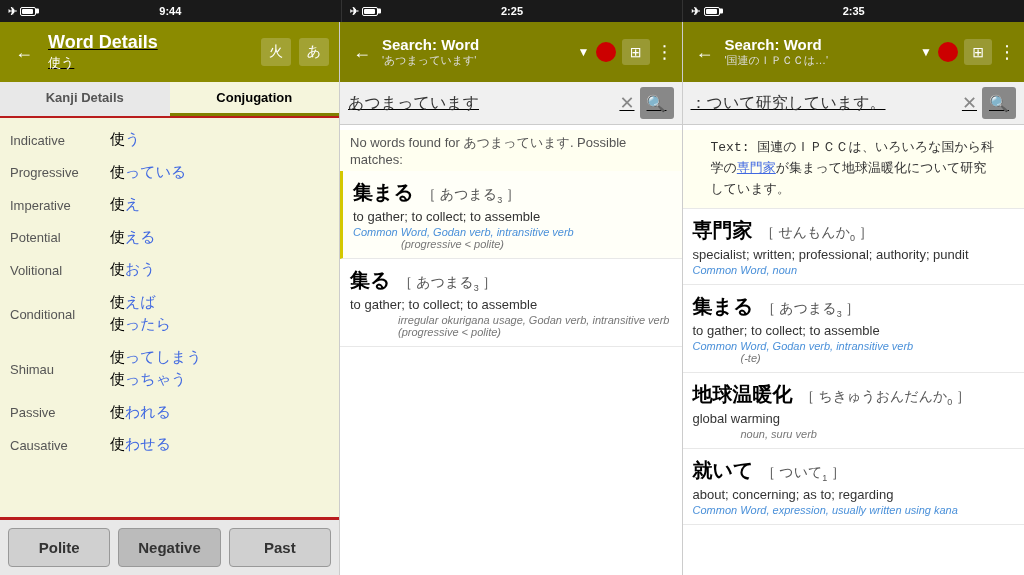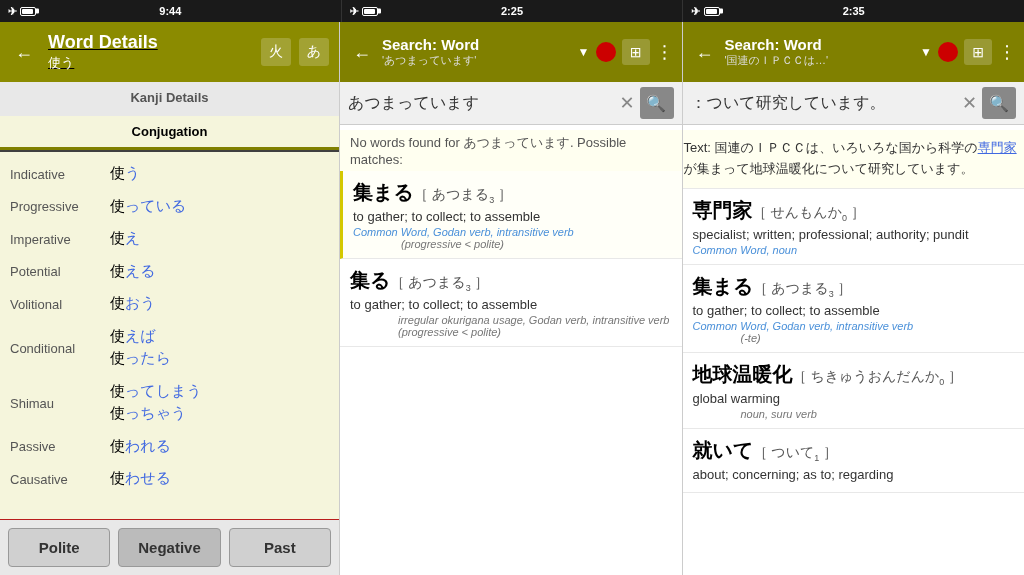--- a/index.html
+++ b/index.html
@@ -139,22 +139,21 @@
       justify-content: center;
       color: #fff;
       font-size: 14px;
       cursor: pointer;
     }
 
     
     .tabs {
       display: flex;
       background: #e8e8e8;
-      border-bottom: 2px solid #404040;
-      flex-direction: column;
+      border-bottom: 2px solid #b91c1c;
     }
 
     .tab {
       flex: 1;
       text-align: center;
       padding: 8px 5px;
       font-size: 13px;
       font-weight: bold;
       cursor: pointer;
       color: #555;
@@ -197,21 +196,21 @@
 
     .conj-value .black { color: #000; }
     .conj-value .blue { color: #4169e1; }
 
     
     .bottom-buttons {
       display: flex;
       padding: 8px;
       gap: 8px;
       background: #e8e8e8;
-      border-top: 1px solid #b91c1c;
+      border-top: 3px solid #b91c1c;
     }
 
     .bottom-btn {
       flex: 1;
       padding: 10px 5px;
       background: #d0d0d0;
       border: 1px solid #999;
       border-radius: 4px;
       text-align: center;
       font-size: 15px;
@@ -293,20 +292,21 @@
     }
 
     
     .search-bar {
       display: flex;
       align-items: center;
       background: #f0f0f0;
       border-bottom: 1px solid #ccc;
       padding: 5px 8px;
       gap: 5px;
+      text-decoration: underline;
     }
 
     .search-input-text {
       flex: 1;
       font-size: 16px;
       color: #333;
       background: transparent;
       border: none;
       outline: none;
     }
@@ -353,21 +353,21 @@
     }
 
     .result-item.highlighted {
       background: #fffff8;
       border-left: 3px solid #d4c800;
     }
 
     .result-title-line {
       display: flex;
       align-items: baseline;
-      gap: 0;
+      gap: 8px;
       margin-bottom: 3px;
     }
 
     .result-kanji {
       font-size: 20px;
       font-weight: bold;
       color: #000;
     }
 
     .result-reading {
@@ -386,24 +386,25 @@
       color: #4a90d9;
       font-style: italic;
     }
 
     .result-tags .common { color: #4a90d9; }
     .result-tags .gray { color: #777; font-style: italic; margin-left: 48px; }
 
     .text-context {
       font-size: 13px;
       color: #333;
-      padding: 8px 1px;
+      padding: 8px 28px;
       line-height: 1.6;
       background: #fffff0;
       border-bottom: 1px solid #e8e8e8;
+      font-family: Liberation Mono, monospace;
     }
 
     .text-context .blue-underline {
       color: #4169e1;
       text-decoration: underline;
     }
 
     
     sub {
       font-size: 9px;
@@ -637,17 +638,20 @@
           <span class="gray">noun, suru verb</span>
         </div>
       </div>
 
       <div class="result-item">
         <div class="result-title-line">
           <span class="result-kanji">就いて</span>
           <span class="result-reading">［ ついて<sub>1</sub> ］</span>
         </div>
         <div class="result-meaning">about; concerning; as to; regarding</div>
+        <div class="result-tags">
+          <span class="common">Common Word, expression, usually written using kana</span>
+        </div>
       </div>
     </div>
   </div>
 
 </div>
 
 </body></html>

